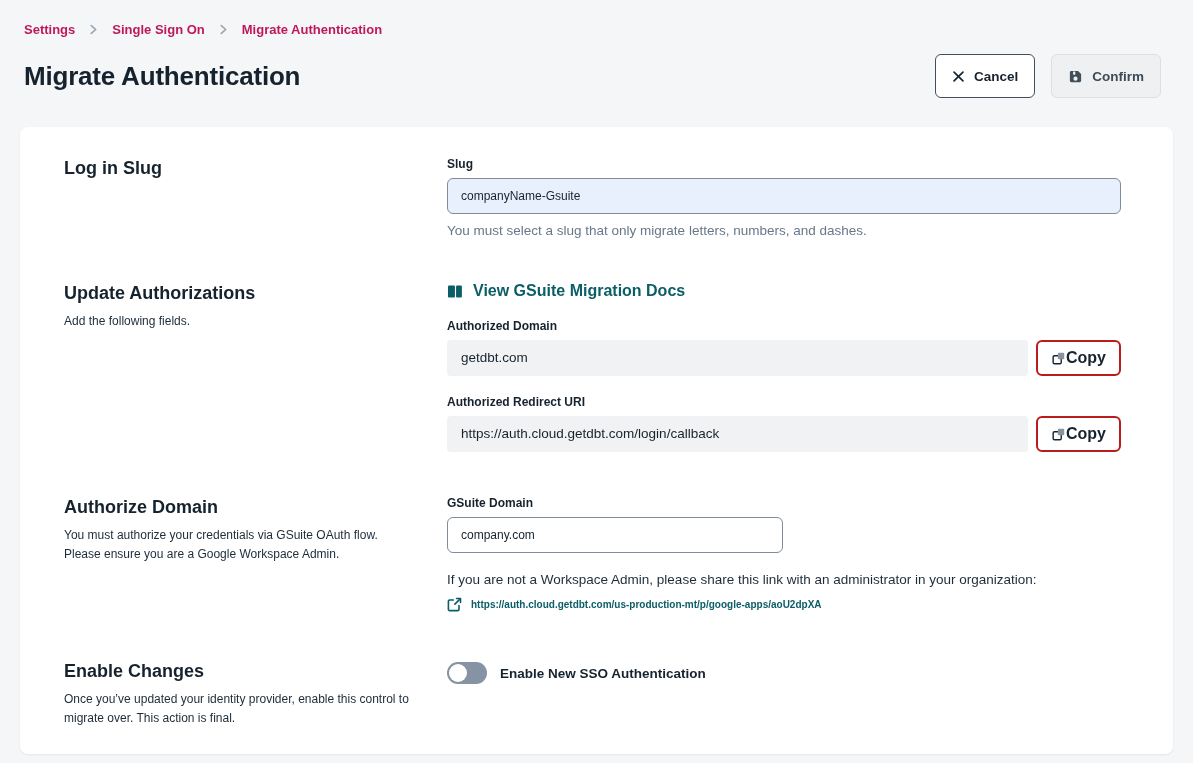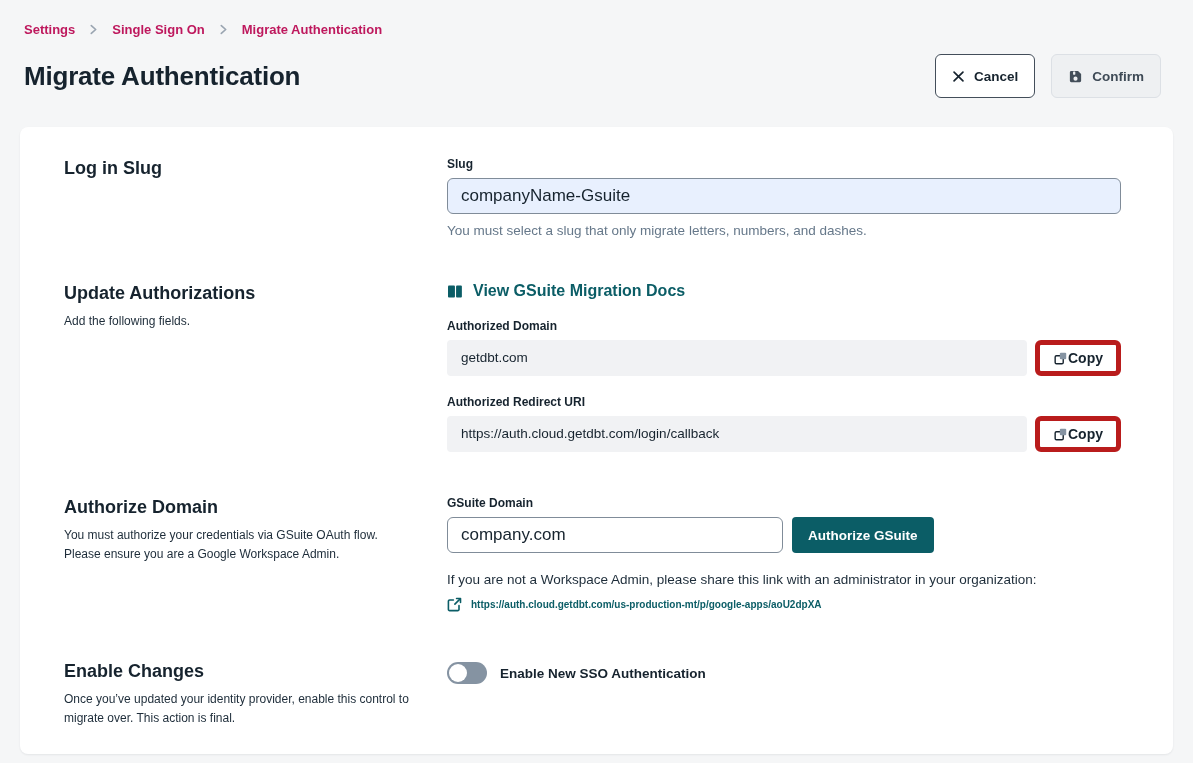--- a/index.html
+++ b/index.html
@@ -32,39 +32,39 @@
   .section { display: flex; padding: 0 52px 0 44px; margin-bottom: 44px; }
   .section:last-child { margin-bottom: 0; }
   .sec-left { width: 383px; flex: none; padding-right: 34px; }
   .sec-right { flex: 1; min-width: 0; }
   h2 { font-size: 18px; font-weight: 700; margin: 0; line-height: 1.25; }
   .sec-desc { margin: 7px 0 0; font-size: 12px; line-height: 1.6; color: #1d2c39; }
 
   .field-label { display: block; font-size: 12px; font-weight: 700; margin-bottom: 7px; color: #16232e; }
   .text-input {
     width: 100%; height: 36px; border: 1px solid #808c99; border-radius: 6px;
-    padding: 0 13px; font-family: inherit; font-size: 17px; color: #16232e; background: #fff; outline: none;
+    padding: 0 13px; font-family: inherit; font-size: 12px; color: #16232e; background: #fff; outline: none;
   }
   .slug-input { background: #e8f0fe; }
   .helper { margin: 9px 0 0; font-size: 13.5px; color: #66788a; }
 
   .docs-link {
     display: inline-flex; align-items: center; gap: 9px; color: #0b5d66;
     font-size: 16px; font-weight: 700; text-decoration: none; margin-bottom: 19px; cursor: pointer;
   }
   .copy-row { display: flex; gap: 8px; }
   .copy-row + .field-label { margin-top: 19px; }
   .readonly-field {
     flex: 1; height: 36px; line-height: 36px; background: #f1f2f4; border-radius: 4px;
     padding: 0 14px; font-size: 13.5px; color: #16232e; white-space: nowrap; overflow: hidden;
   }
   .copy-btn {
     display: inline-flex; align-items: center; height: 36px; padding: 0 13px;
-    background: #fff; border: 5px solid #b91c1c; border-radius: 6px;
-    font-family: inherit; font-size: 14px; font-weight: 600; color: #16232e; cursor: pointer; flex: none;
+    background: #fff; border: 2px solid #b91c1c; border-radius: 6px;
+    font-family: inherit; font-size: 16px; font-weight: 600; color: #16232e; cursor: pointer; flex: none;
   }
 
   .domain-row { display: flex; gap: 9px; }
   .gsuite-input { width: 336px; flex: none; }
   .btn-teal {
     height: 36px; padding: 0 16px; background: #0b5d66; color: #ffffff; border: none;
     border-radius: 4px; font-family: inherit; font-size: 13.5px; font-weight: 700; cursor: pointer;
   }
   .note { margin: 17px 0 0; font-size: 13.5px; line-height: 1.5; color: #1d2c39; }
   .share-link {
@@ -190,21 +190,20 @@
 
   <section class="section">
     <div class="sec-left">
       <h2>Authorize Domain</h2>
       <p class="sec-desc">You must authorize your credentials via GSuite OAuth flow. Please ensure you are a Google Workspace Admin.</p>
     </div>
     <div class="sec-right">
       <label class="field-label">GSuite Domain</label>
       <div class="domain-row">
         <input class="text-input gsuite-input" value="company.com" style="">
-        <button class="btn-teal">Authorize GSuite</button>
       </div>
       <p class="note">If you are not a Workspace Admin, please share this link with an administrator in your organization:</p>
       <a class="share-link">
         <span>
           <svg width="15" height="15" viewBox="0 0 16 16">
             <path d="M12.8 9.2v4a1.3 1.3 0 01-1.3 1.3H2.8a1.3 1.3 0 01-1.3-1.3V4.5a1.3 1.3 0 011.3-1.3h4" stroke="#0b5d66" stroke-width="1.7" fill="none" stroke-linecap="round"></path>
             <path d="M10.2 1.6h4.2v4.2" stroke="#0b5d66" stroke-width="1.7" fill="none" stroke-linecap="round" stroke-linejoin="round"></path>
             <path d="M14 2l-5.6 5.6" stroke="#0b5d66" stroke-width="1.7" fill="none" stroke-linecap="round"></path>
           </svg>
         </span>

